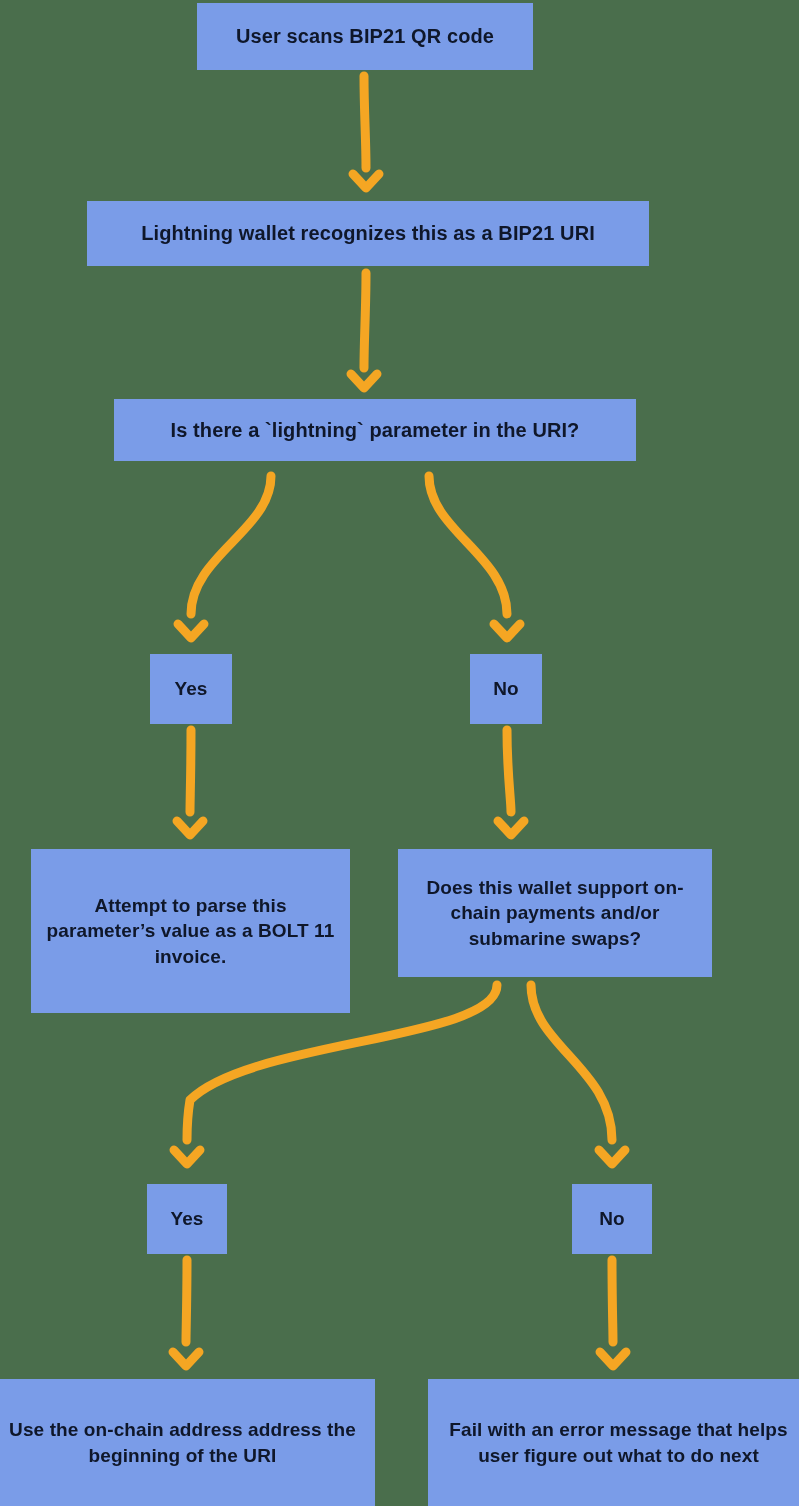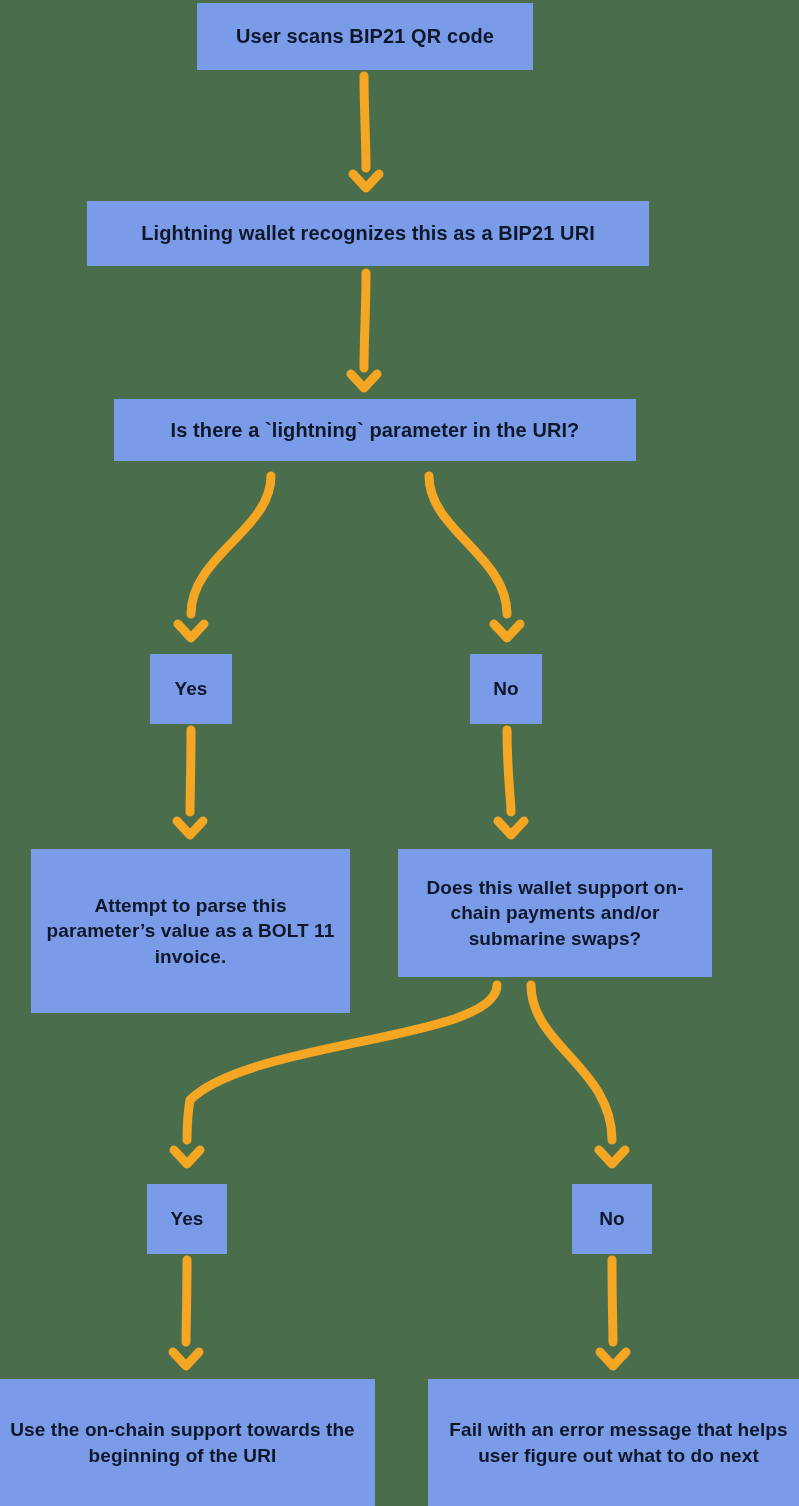--- a/index.html
+++ b/index.html
@@ -151,20 +151,20 @@
 
   <div class="node" id="n-yes2">
     <span class="node-text">Yes</span>
   </div>
 
   <div class="node" id="n-no2">
     <span class="node-text">No</span>
   </div>
 
   <div class="node" id="n-onchain">
-    <span class="node-text">Use the on-chain support towards the beginning of the URI</span>
+    <span class="node-text">Use the on-chain address address the beginning of the URI</span>
   </div>
 
   <div class="node" id="n-fail">
     <span class="node-text">Fail with an error message that helps user figure out what to do next</span>
   </div>
 
 </div>
 
 </body></html>

